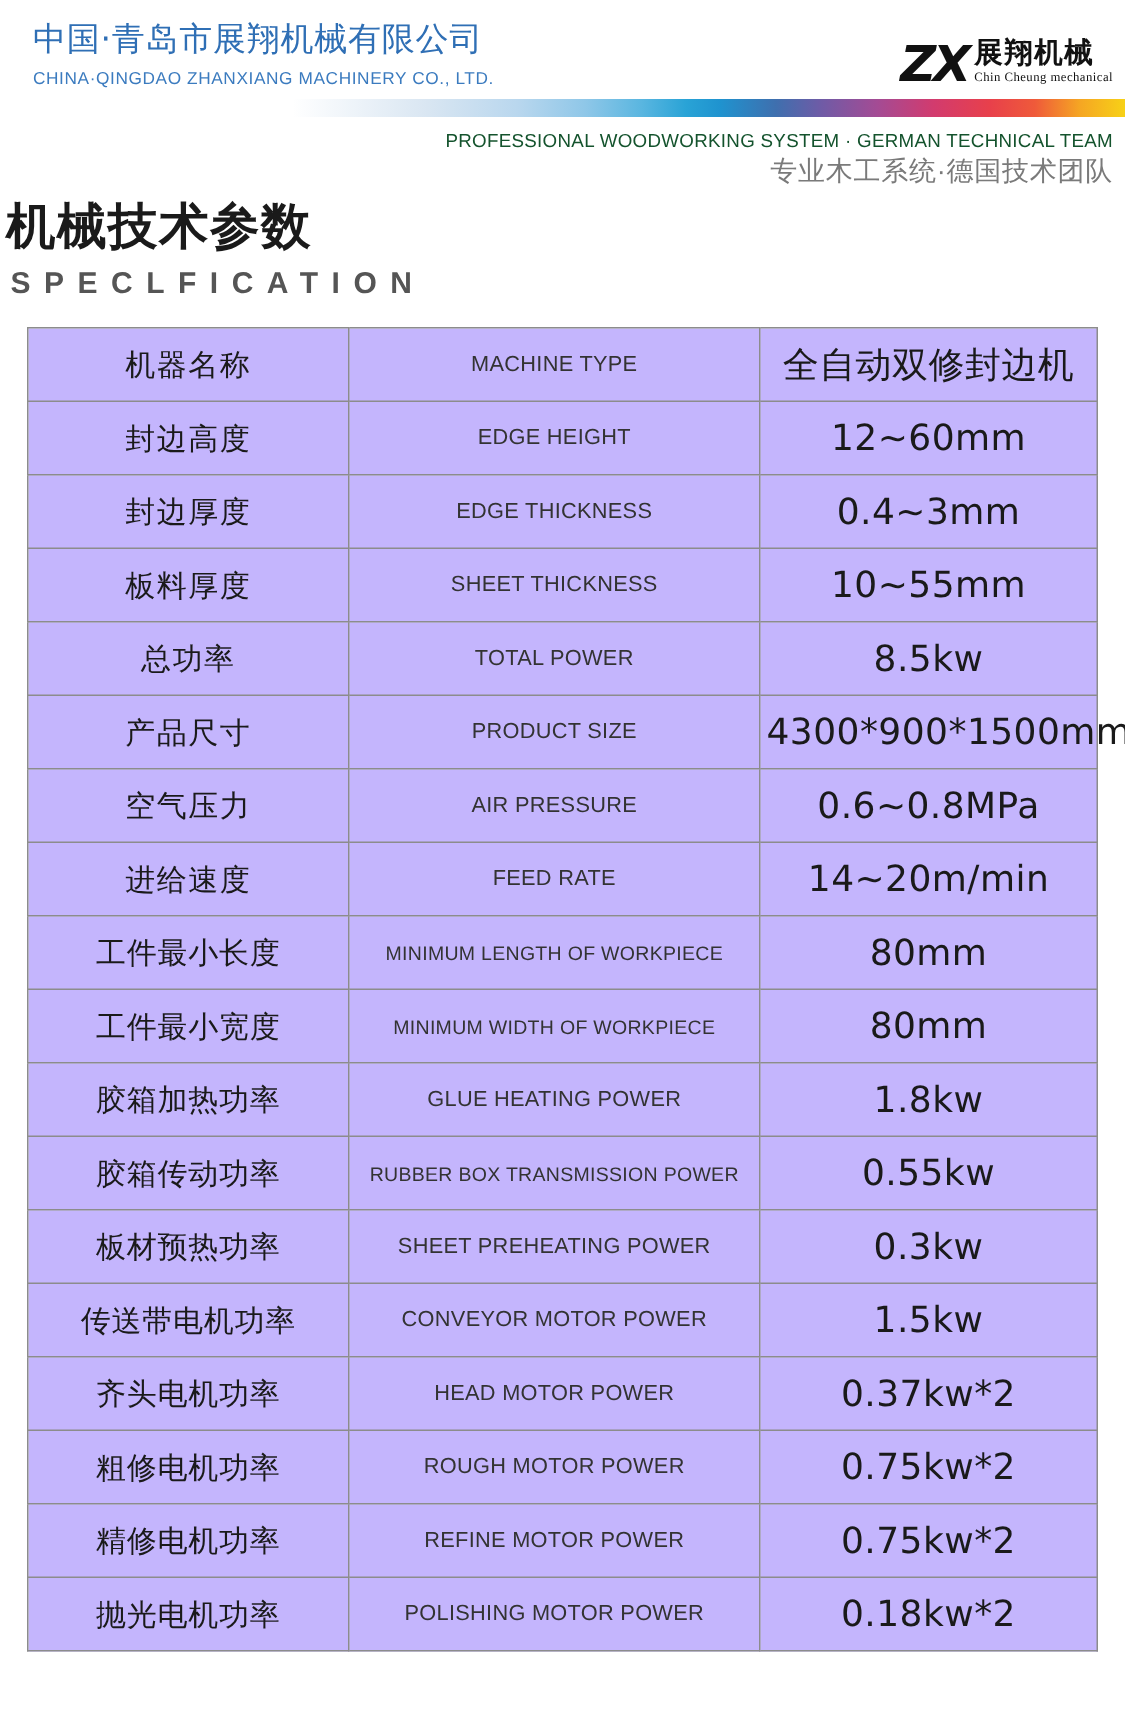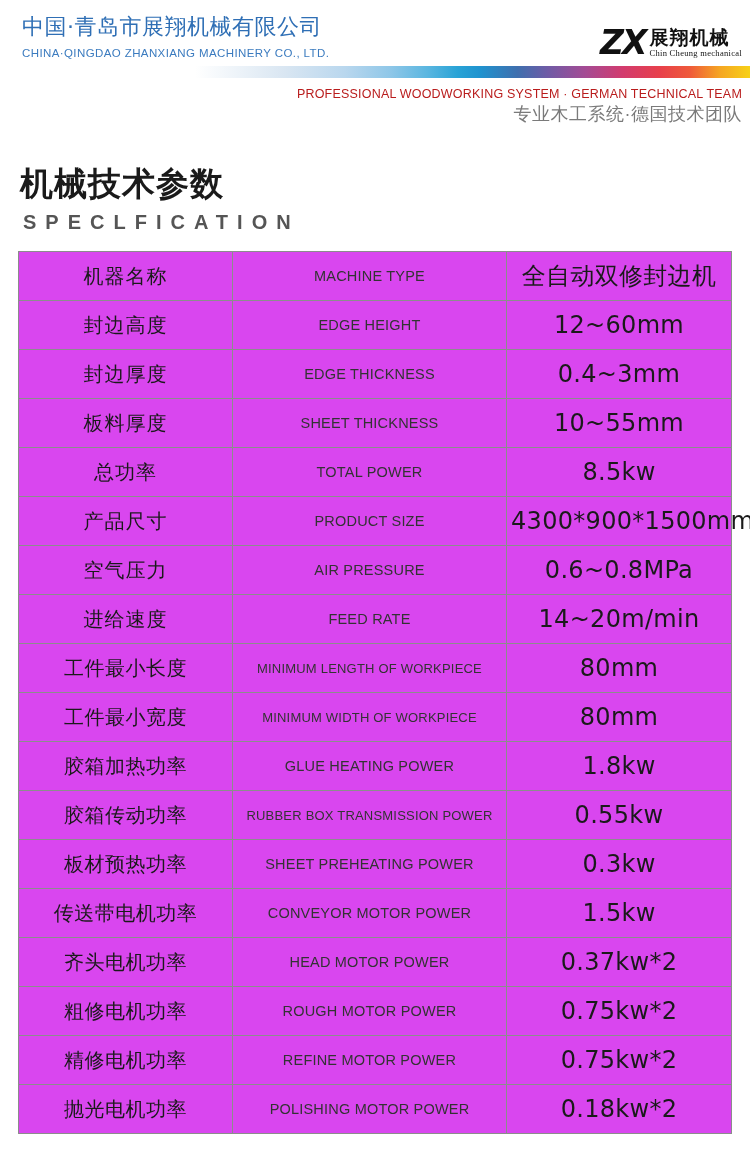--- a/index.html
+++ b/index.html
@@ -44,21 +44,21 @@
     letter-spacing: 0.4px;
     line-height: 18px;
     margin-top: 2px;
   }
 
   .logo-box {
     position: absolute;
     right: 8px;
     top: 26px;
     display: flex;
-    align-items: center;
+    align-items: flex-start;
   }
   .logo-zx {
     font-family: "DejaVu Sans", "Liberation Sans", sans-serif;
     font-size: 33px;
     font-weight: bold;
     font-style: italic;
     color: #111111;
     letter-spacing: -2px;
     line-height: 34px;
   }
@@ -111,36 +111,35 @@
   .subheader {
     position: relative;
     height: 48px;
     text-align: right;
     padding: 6px 8px 0 0;
     box-sizing: border-box;
   }
   .sub-en {
     font-family: "Liberation Sans", sans-serif;
     font-size: 12.5px;
-    color: #b91c1c;
+    color: #14532d;
     letter-spacing: 0.2px;
     line-height: 20px;
   }
   .sub-cn {
     font-family: Liberation Sans, sans-serif;
     font-size: 18px;
     color: #7a7a7a;
     letter-spacing: 0.5px;
     line-height: 20px;
   }
 
   
   .title-block {
-    padding: 4px 0 0 20px;
-    margin-top: 33px;
+    padding: 4px 0 0 4px;
   }
   .title-cn {
     font-family: "DejaVu Sans", "Liberation Sans", sans-serif;
     font-size: 33px;
     font-weight: bold;
     color: #1a1a1a;
     letter-spacing: 1px;
     line-height: 42px;
   }
   .title-en {
@@ -158,21 +157,21 @@
   .spec-table {
     margin: 14px 18px 0 18px;
     width: 714px;
     border-collapse: collapse;
     table-layout: fixed;
   }
   .spec-table td {
     border: 1px solid #8c8c8c;
     height: 48px;
     vertical-align: middle;
-    background: #d946ef;
+    background: #c4b5fd;
     padding: 0 4px;
   }
   .col-cn {
     width: 205px;
     text-align: center;
     font-family: "DejaVu Sans", "Liberation Sans", sans-serif;
     font-size: 20px;
     color: #1a1a1a;
     letter-spacing: 1px;
   }

